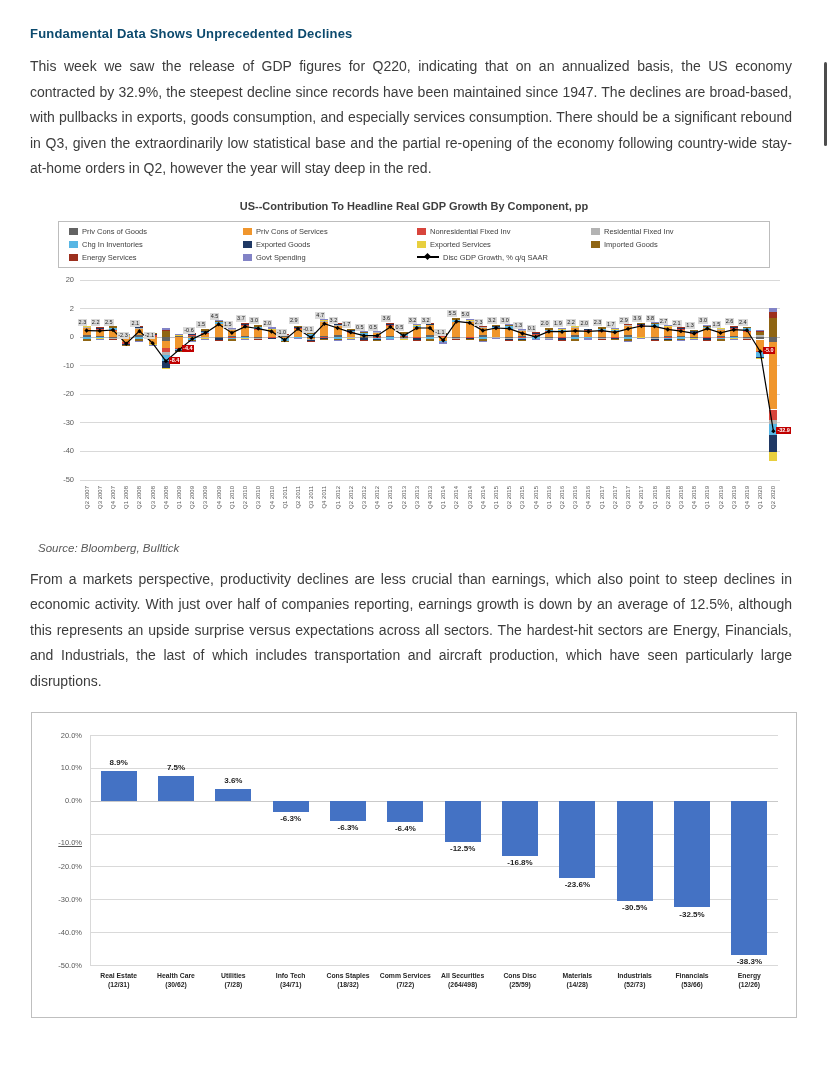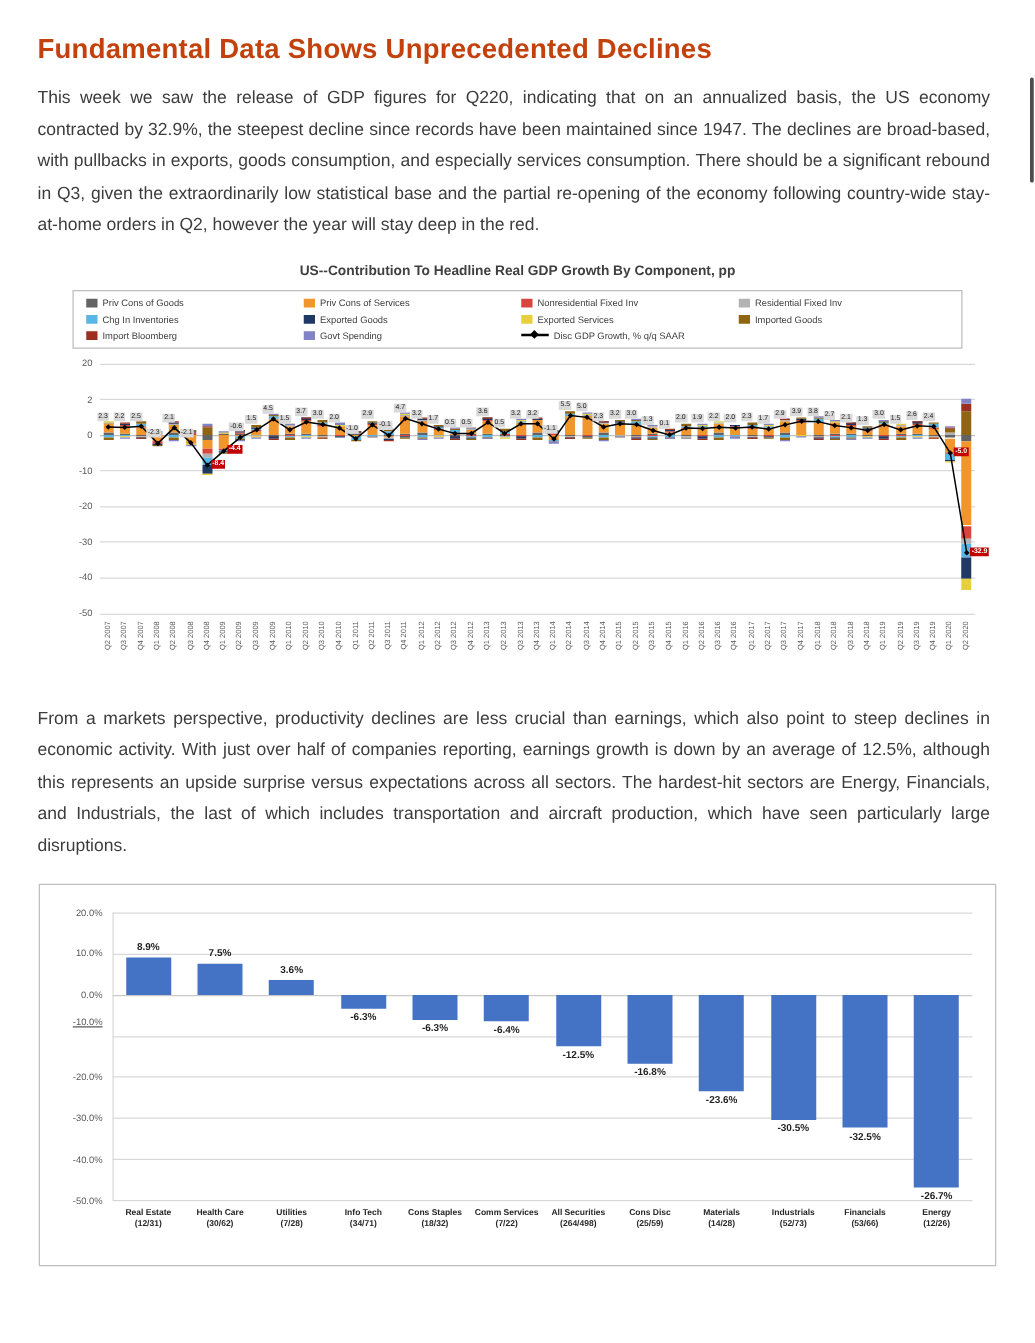--- a/index.html
+++ b/index.html
@@ -1,21 +1,21 @@
 <!DOCTYPE html>
 <html><head>
 <meta charset="utf-8">
 <style>
   html,body{margin:0;padding:0;}
   body{
     width:828px;height:1074px;background:#ffffff;overflow:hidden;position:relative;
     font-family:"Liberation Sans", sans-serif;color:#3a3a3a;
   }
   .scrollbar-thumb{position:absolute;right:1px;top:62px;width:3px;height:84px;background:#4d4d4d;border-radius:2px;}
-  h1{font-size:22px;font-weight:bold;color:#c2410c;margin:26px 36px 0 30px;letter-spacing:.2px;}
+  h1{font-size:13px;font-weight:bold;color:#0c4a6e;margin:26px 36px 0 30px;letter-spacing:.2px;}
   .body-text{font-size:14px;line-height:25.5px;text-align:justify;color:#3c3c3c;margin:13px 36px 0 30px;}
   .chart1{margin-top:18px;}
   .chart-title{text-align:center;font-weight:bold;font-size:11px;color:#3f3f3f;}
   .legend{width:712px;margin:9px auto 0;border:1px solid #bdbdbd;display:grid;
     grid-template-columns:repeat(4,1fr);gap:4px 6px;padding:5px 10px;box-sizing:border-box;background:#fff;}
   .lg-item{display:flex;align-items:center;gap:4px;font-size:7.5px;color:#404040;white-space:nowrap;}
   .lg-swatch{width:9px;height:7px;flex:none;display:inline-block;}
   .lg-line{width:22px;height:2px;background:#000;position:relative;flex:none;display:inline-block;}
   .lg-diamond{position:absolute;left:8px;top:-2px;width:5px;height:5px;background:#000;transform:rotate(45deg);}
   .plot1{position:relative;width:760px;height:262px;margin:8px auto 0;}
@@ -75,21 +75,21 @@
       <div class="lg-item">
         <span class="lg-swatch" style="background: rgb(232, 207, 62);"></span>
         <span>Exported Services</span>
       </div>
       <div class="lg-item">
         <span class="lg-swatch" style="background: rgb(143, 101, 19);"></span>
         <span>Imported Goods</span>
       </div>
       <div class="lg-item">
         <span class="lg-swatch" style="background: rgb(156, 47, 30);"></span>
-        <span>Import Bloomberg</span>
+        <span>Energy Services</span>
       </div>
       <div class="lg-item">
         <span class="lg-swatch" style="background: rgb(130, 131, 198);"></span>
         <span>Govt Spending</span>
       </div>
       <div class="lg-item">
         <span class="lg-line">
           <span class="lg-diamond"></span>
         </span>
         <span>Disc GDP Growth, % q/q SAAR</span>
@@ -696,34 +696,35 @@
       <span class="xlab1" style="left: 630.736px; top: 254px;">Q2 2018</span>
       <span class="xlab1" style="left: 643.943px; top: 254px;">Q3 2018</span>
       <span class="xlab1" style="left: 657.151px; top: 254px;">Q4 2018</span>
       <span class="xlab1" style="left: 670.358px; top: 254px;">Q1 2019</span>
       <span class="xlab1" style="left: 683.566px; top: 254px;">Q2 2019</span>
       <span class="xlab1" style="left: 696.774px; top: 254px;">Q3 2019</span>
       <span class="xlab1" style="left: 709.981px; top: 254px;">Q4 2019</span>
       <span class="xlab1" style="left: 723.189px; top: 254px;">Q1 2020</span>
       <span class="xlab1" style="left: 736.396px; top: 254px;">Q2 2020</span>
     </div>
+  <div class="source">Source: Bloomberg, Bulltick</div>
 </div>
 
 <p class="body-text">From a markets perspective, productivity declines are less crucial than earnings, which also point to steep declines in economic activity. With just over half of companies reporting, earnings growth is down by an average of 12.5%, although this represents an upside surprise versus expectations across all sectors. The hardest-hit sectors are Energy, Financials, and Industrials, the last of which includes transportation and aircraft production, which have seen particularly large disruptions.</p>
 
 <div class="chart2">
   <div class="plot2" id="plot2">
       <div class="grid" style="left: 58px; width: 688px; top: 8px; background: rgb(217, 217, 217);"></div>
       <div class="ylab2" style="top: 3.5px;">20.0%</div>
       <div class="grid" style="left: 58px; width: 688px; top: 40.8571px; background: rgb(217, 217, 217);"></div>
       <div class="ylab2" style="top: 36.3571px;">10.0%</div>
       <div class="grid" style="left: 58px; width: 688px; top: 73.7143px; background: rgb(201, 201, 201);"></div>
       <div class="ylab2" style="top: 69.2143px;">0.0%</div>
       <div class="grid" style="left: 58px; width: 688px; top: 106.571px; background: rgb(217, 217, 217);"></div>
-      <div class="ylab2" style="top: 91px; text-decoration: underline;">-10.0%</div>
+      <div class="ylab2" style="top: 111px; text-decoration: underline;">-10.0%</div>
       <div class="grid" style="left: 58px; width: 688px; top: 139.429px; background: rgb(217, 217, 217);"></div>
       <div class="ylab2" style="top: 134.929px;">-20.0%</div>
       <div class="grid" style="left: 58px; width: 688px; top: 172.286px; background: rgb(217, 217, 217);"></div>
       <div class="ylab2" style="top: 167.786px;">-30.0%</div>
       <div class="grid" style="left: 58px; width: 688px; top: 205.143px; background: rgb(217, 217, 217);"></div>
       <div class="ylab2" style="top: 200.643px;">-40.0%</div>
       <div class="grid" style="left: 58px; width: 688px; top: 238px; background: rgb(217, 217, 217);"></div>
       <div class="ylab2" style="top: 233.5px;">-50.0%</div>
       <div class="axisv" style="left: 58px; top: 8px; height: 230px;"></div>
       <div class="bar2" style="left: 68.6667px; width: 36px; background: rgb(68, 114, 196); height: 29.2429px; top: 44.4714px;"></div>
@@ -786,19 +787,19 @@
         <div>Industrials</div>
         <div>(52/73)</div>
       </div>
       <div class="bar2" style="left: 642px; width: 36px; background: rgb(68, 114, 196); height: 106.786px; top: 73.7143px;"></div>
       <div class="vlab2" style="left: 630px; top: 182.5px;">-32.5%</div>
       <div class="clab2" style="left: 631px; top: 245px;">
         <div>Financials</div>
         <div>(53/66)</div>
       </div>
       <div class="bar2" style="left: 699.333px; width: 36px; background: rgb(68, 114, 196); height: 154.757px; top: 73.7143px;"></div>
-      <div class="vlab2" style="left: 687.333px; top: 230.471px;">-26.7%</div>
+      <div class="vlab2" style="left: 687.333px; top: 230.471px;">-38.3%</div>
       <div class="clab2" style="left: 688.333px; top: 245px;">
         <div>Energy</div>
         <div>(12/26)</div>
       </div>
     </div>
 </div>
 
 </body></html>

